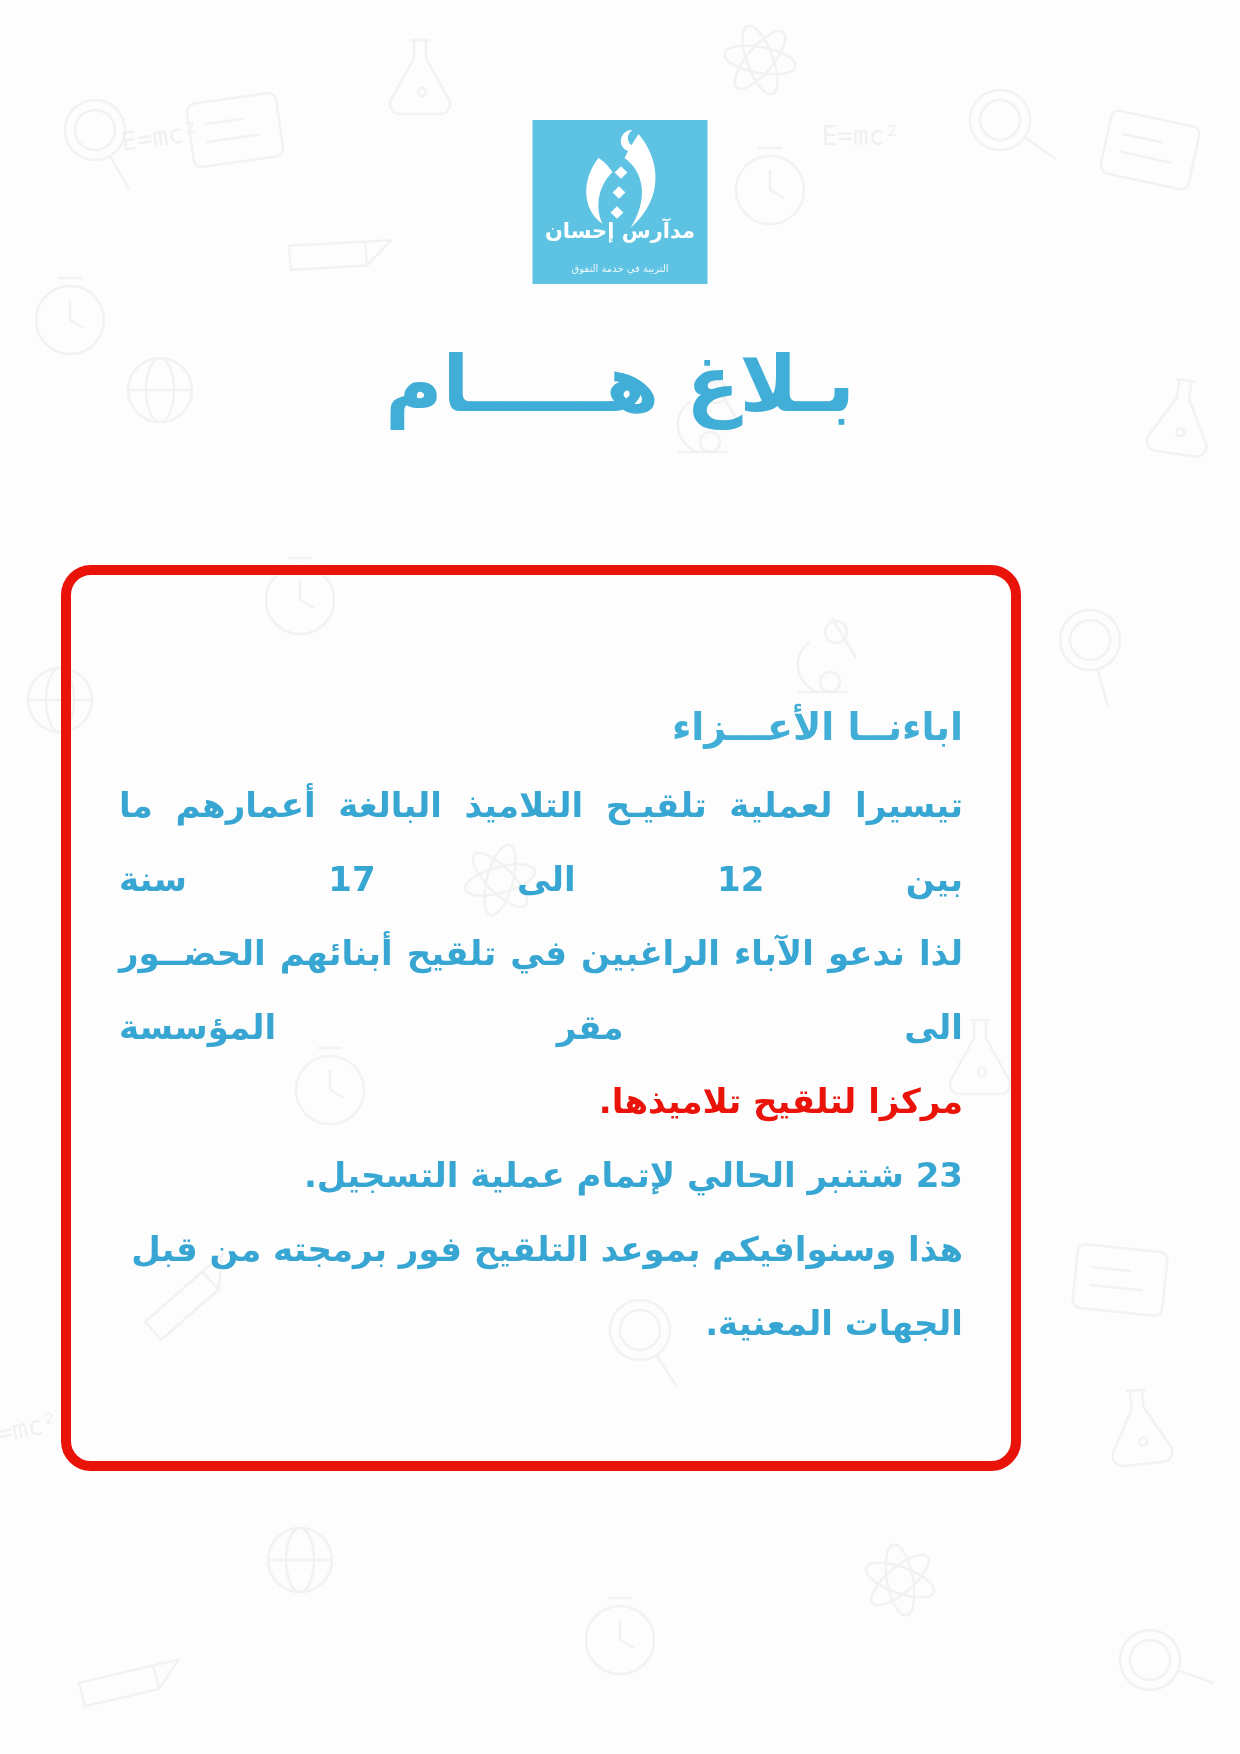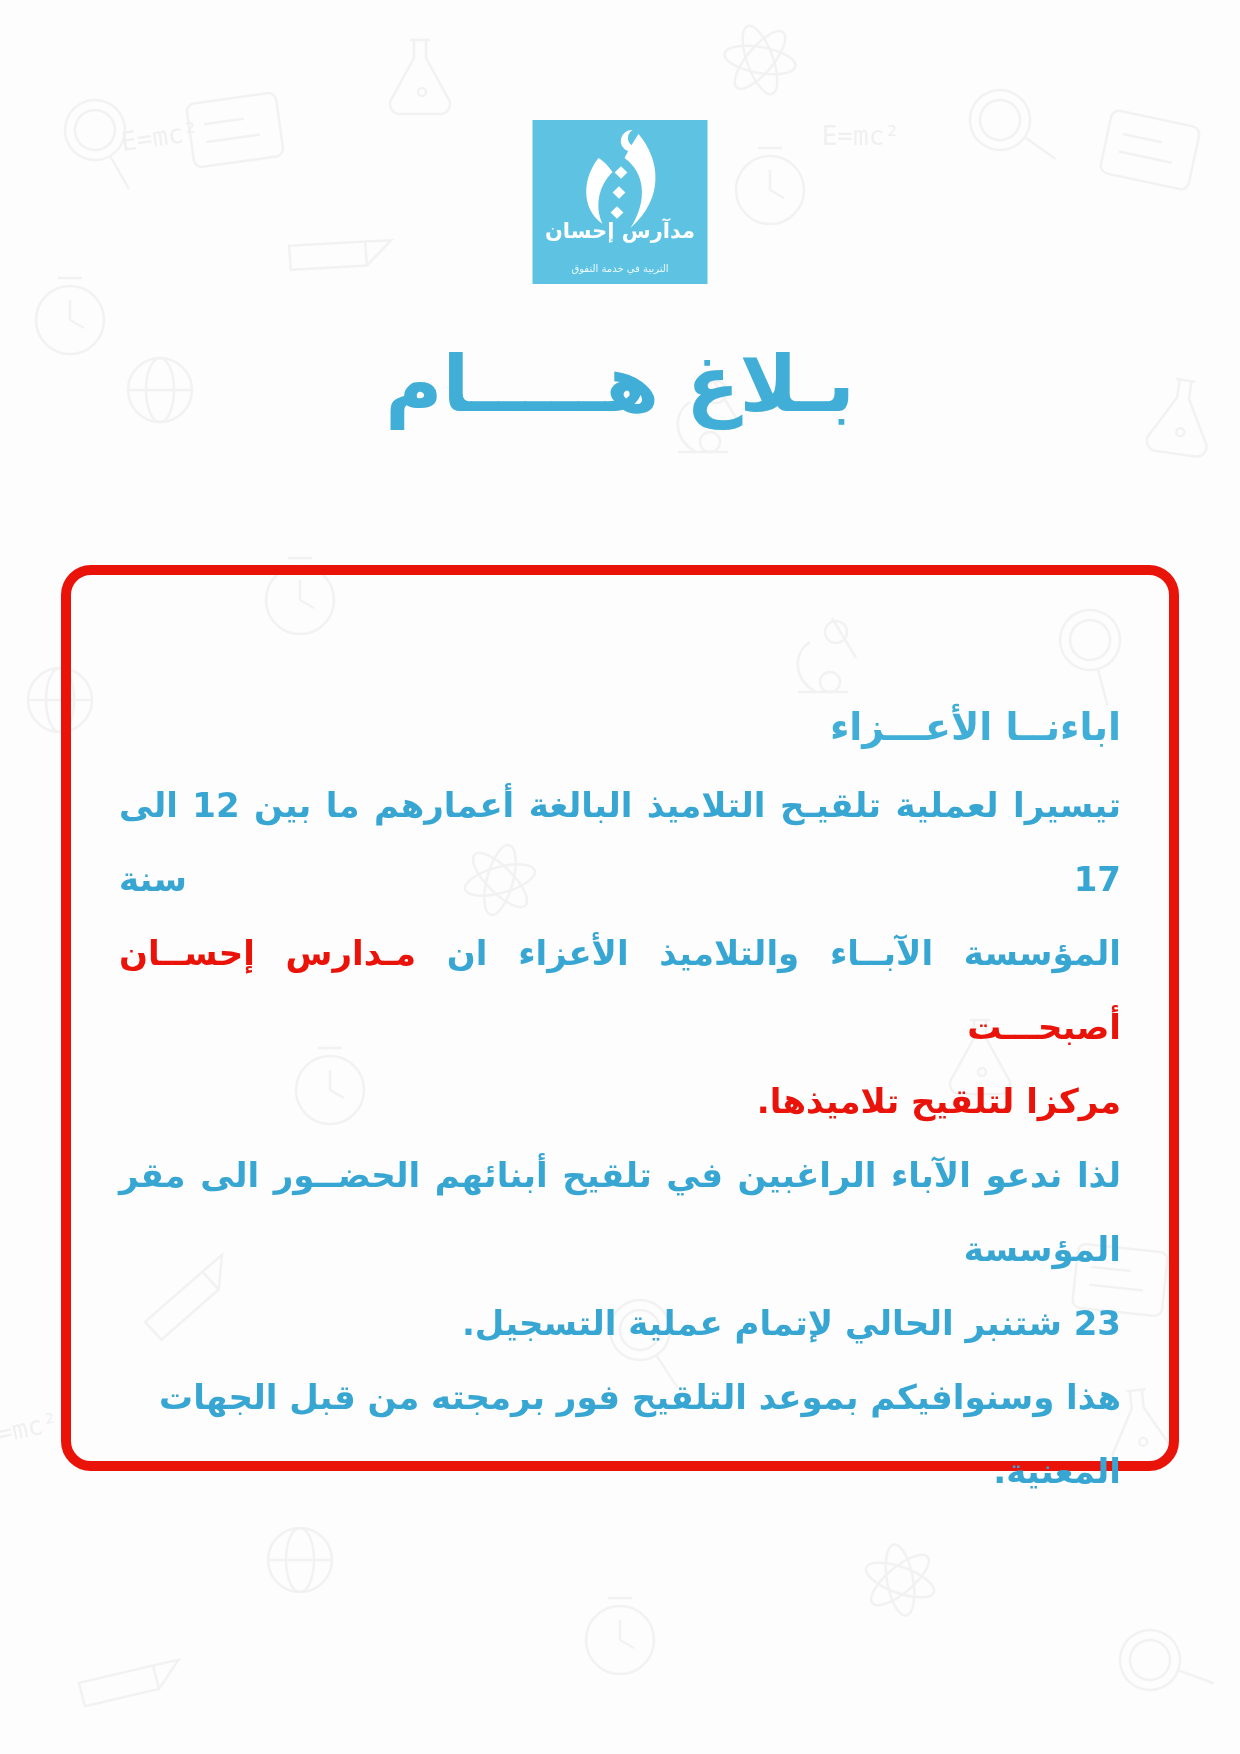--- a/index.html
+++ b/index.html
@@ -32,21 +32,21 @@
   .logo-mark{position:absolute;top:8px;left:50%;transform:translateX(-50%);}
   .logo-name{color:#ffffff;font-size:21px;font-weight:bold;line-height:1.1;}
   .logo-tagline{color:rgba(255,255,255,.88);font-size:10px;margin-top:20px;}
   .poster-title{
     position:absolute;top:336px;left:0;right:0;
     text-align:center;direction:rtl;
     font-size:78px;font-weight:bold;color:var(--accent-blue);
     line-height:1.25;
   }
   .notice-box{
-    position:absolute;left:61px;top:565px;width:1118px;height:906px;
+    position:absolute;left:61px;top:565px;width:960px;height:906px;
     border:10px solid var(--alert-red);border-radius:30px;
     direction:rtl;
     padding:128px 48px 0 48px;
   }
   .notice-heading{
     text-align:right;color:var(--accent-blue);
     font-size:38px;font-weight:bold;line-height:1.3;
     margin-bottom:16px;
   }
   .notice-line{
@@ -155,27 +155,24 @@
 
   <div class="poster-title">بـلاغ هـــــام</div>
 
   <div class="notice-box">
     <div class="notice-heading">اباءنــا الأعـــزاء</div>
 
     <div class="notice-line justify">
       <span class="seg-blue">تيسيرا لعملية تلقيـح التلاميذ البالغة أعمارهم ما بين 12 الى 17 سنة</span>
     </div>
     <div class="notice-line justify">
-      <span class="seg-blue">المؤسسة الآبــاء والتلاميذ الأعزاء ان </span><span class="seg-red">مـدارس إحســان أصبحـــت</span>
+      <span class="seg-blue">لذا ندعو الآباء الراغبين في تلقيح أبنائهم الحضــور الى مقر المؤسسة</span>
     </div>
     <div class="notice-line right">
       <span class="seg-red">مركزا لتلقيح تلاميذها.</span>
-    </div>
-    <div class="notice-line justify">
-      <span class="seg-blue">لذا ندعو الآباء الراغبين في تلقيح أبنائهم الحضــور الى مقر المؤسسة</span>
     </div>
     <div class="notice-line right">
       <span class="seg-blue">23 شتنبر الحالي لإتمام عملية التسجيل.</span>
     </div>
     <div class="notice-line right">
       <span class="seg-blue">هذا وسنوافيكم بموعد التلقيح فور برمجته من قبل الجهات المعنية.</span>
     </div>
   </div>
 
 </div>

